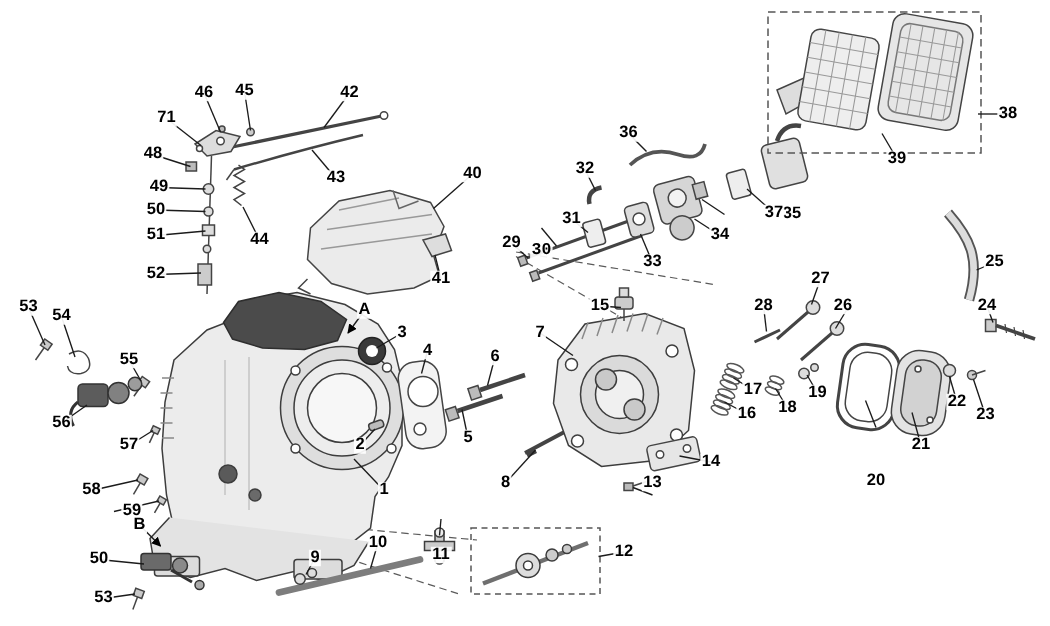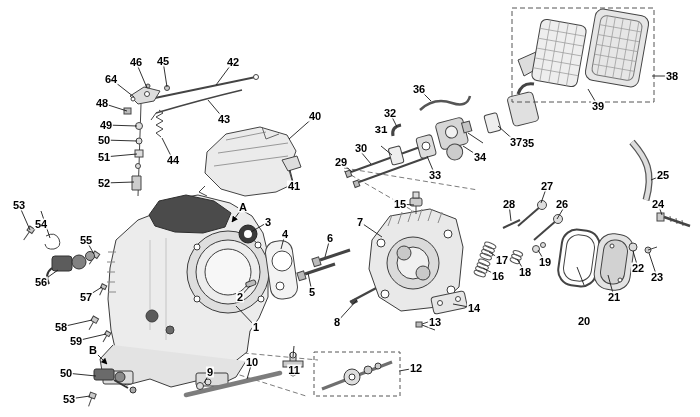--- a/index.html
+++ b/index.html
@@ -383,30 +383,30 @@
       <line x1="480" y1="157" x2="463" y2="146"></line>
       <line x1="483" y1="143" x2="468" y2="133"></line>
       <line x1="419" y1="89" x2="431" y2="101"></line>
       <line x1="516" y1="142" x2="498" y2="126"></line>
       <line x1="672" y1="76" x2="652" y2="76"></line>
       <line x1="598" y1="106" x2="588" y2="89"></line>
     </svg>
 
   <div id="callout-layer" class="layer">
       <div class="callout" style="left: 19px; top: 205px;">53</div>
-      <div class="callout" style="left: 41px; top: 224px;">54</div>
+      <div class="callout" style="left: 41px; top: 211px;">54</div>
       <div class="callout" style="left: 86px; top: 240px;">55</div>
       <div class="callout" style="left: 41px; top: 282px;">56</div>
       <div class="callout" style="left: 86px; top: 297px;">57</div>
       <div class="callout" style="left: 61px; top: 327px;">58</div>
-      <div class="callout" style="left: 76px; top: 341px;">59</div>
+      <div class="callout" style="left: 88px; top: 341px;">59</div>
       <div class="callout" style="left: 66px; top: 373px;">50</div>
       <div class="callout" style="left: 69px; top: 399px;">53</div>
       <div class="callout" style="left: 93px; top: 350px;">B</div>
-      <div class="callout" style="left: 111px; top: 79px;">64</div>
+      <div class="callout" style="left: 111px; top: 79px;">71</div>
       <div class="callout" style="left: 136px; top: 62px;">46</div>
       <div class="callout" style="left: 163px; top: 61px;">45</div>
       <div class="callout" style="left: 102px; top: 103px;">48</div>
       <div class="callout" style="left: 106px; top: 125px;">49</div>
       <div class="callout" style="left: 104px; top: 140px;">50</div>
       <div class="callout" style="left: 104px; top: 157px;">51</div>
       <div class="callout" style="left: 104px; top: 183px;">52</div>
       <div class="callout" style="left: 173px; top: 160px;">44</div>
       <div class="callout" style="left: 233px; top: 62px;">42</div>
       <div class="callout" style="left: 224px; top: 119px;">43</div>
@@ -435,22 +435,22 @@
       <div class="callout" style="left: 562px; top: 204px;">26</div>
       <div class="callout" style="left: 547px; top: 186px;">27</div>
       <div class="callout" style="left: 509px; top: 204px;">28</div>
       <div class="callout" style="left: 584px; top: 285px; margin-top: 36px;">20</div>
       <div class="callout" style="left: 614px; top: 297px;">21</div>
       <div class="callout" style="left: 638px; top: 268px;">22</div>
       <div class="callout" style="left: 657px; top: 277px;">23</div>
       <div class="callout" style="left: 658px; top: 204px;">24</div>
       <div class="callout" style="left: 663px; top: 175px;">25</div>
       <div class="callout" style="left: 341px; top: 162px;">29</div>
-      <div class="callout" style="left: 361px; top: 148px;">30</div>
-      <div class="callout" style="left: 381px; top: 130px; font-family: Liberation Mono, monospace;">31</div>
+      <div class="callout" style="left: 361px; top: 168px; font-family: Liberation Mono, monospace;">30</div>
+      <div class="callout" style="left: 381px; top: 146px;">31</div>
       <div class="callout" style="left: 390px; top: 113px;">32</div>
       <div class="callout" style="left: 435px; top: 175px;">33</div>
       <div class="callout" style="left: 480px; top: 157px;">34</div>
       <div class="callout" style="left: 483px; top: 143px; margin-left: 45px;">35</div>
       <div class="callout" style="left: 419px; top: 89px;">36</div>
       <div class="callout" style="left: 516px; top: 142px;">37</div>
       <div class="callout" style="left: 672px; top: 76px;">38</div>
       <div class="callout" style="left: 598px; top: 106px;">39</div>
     </div>
 

